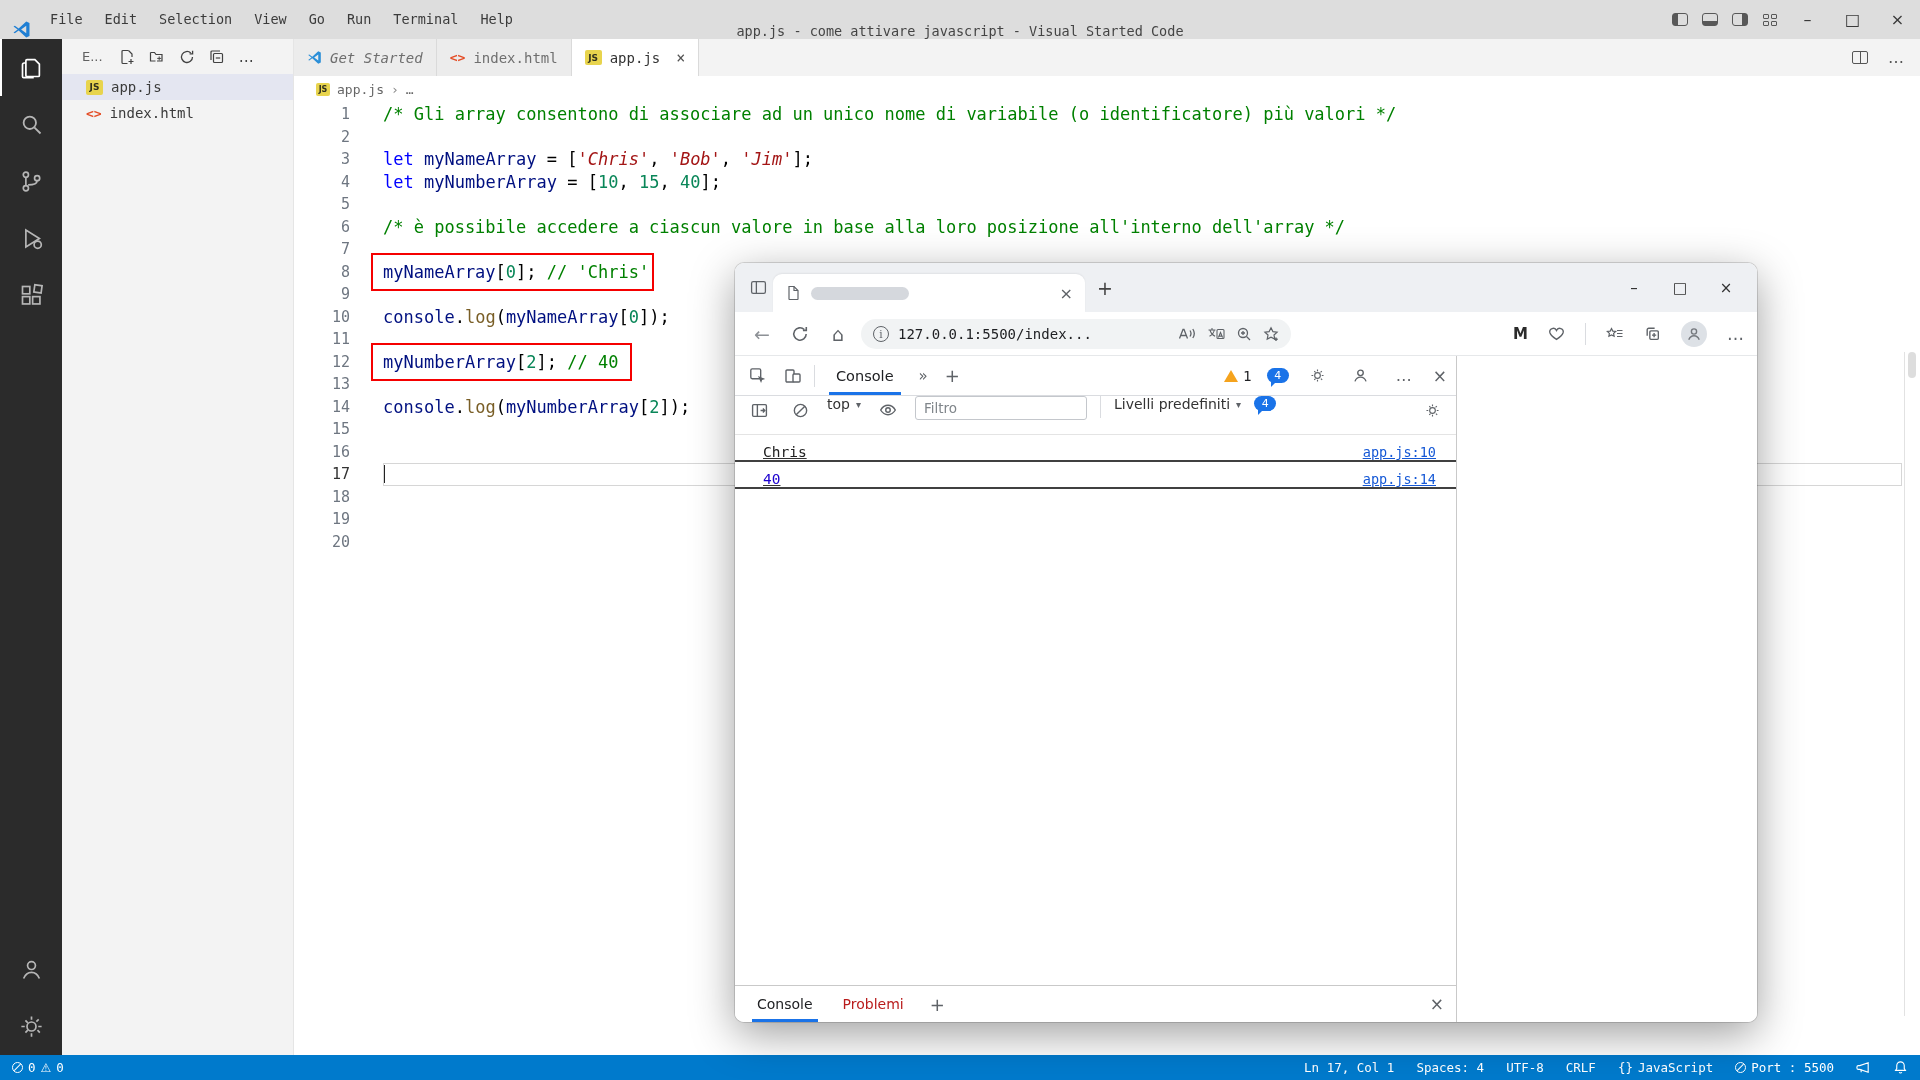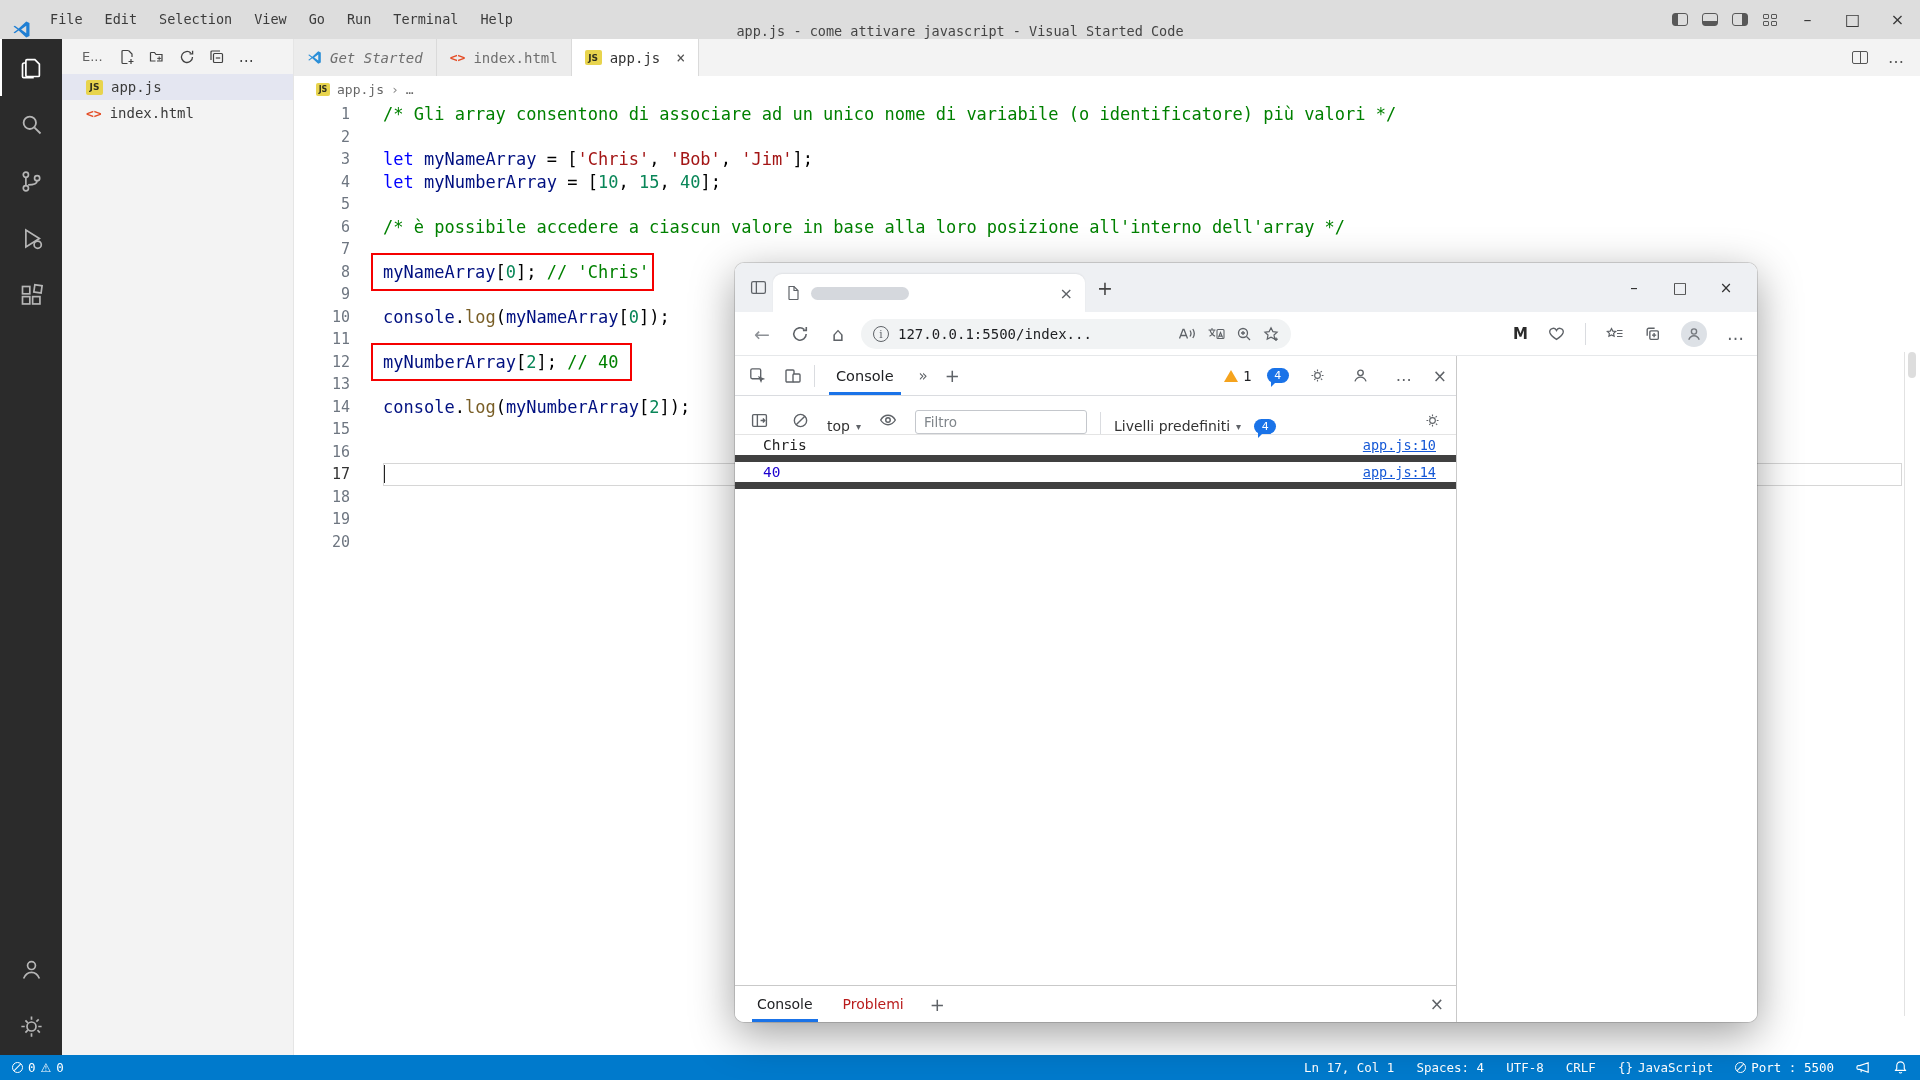--- a/index.html
+++ b/index.html
@@ -70,21 +70,21 @@
          display:flex;align-items:center;justify-content:center;border-radius:2px;font-family:"DejaVu Sans",sans-serif;}
   .bc-chev{color:#888;}
 
   .editor{flex:1;position:relative;font-family:"DejaVu Sans Mono",monospace;font-size:17px;overflow:hidden;}
   .code-line{display:flex;height:22.5px;line-height:22.5px;}
   .ln{width:56px;text-align:right;color:#6e7681;font-size:15px;flex:none;}
   .code-line.current .ln{color:#333;}
   .code{margin-left:33px;margin-right:18px;white-space:pre;flex:1;}
   .code-line.current .code{outline:1.6px solid #d6d6d6;outline-offset:-1px;}
   .caret{display:inline-block;width:1.6px;height:18px;background:#222;vertical-align:-3px;}
-  .tk-kw{color:#0000ff;} .tk-var{color:#001080;} .tk-str{color:#a31515;}
+  .tk-kw{color:#0000ff;} .tk-var{color:#001080;} .tk-str{color:#a31515;font-style:italic;}
   .tk-num{color:#098658;} .tk-comment{color:#008000;} .tk-fn{color:#795E26;} .tk-pl{color:#000;}
   .annotations{position:absolute;inset:0;pointer-events:none;}
   .annot{position:absolute;left:77px;height:38px;border:2.5px solid #f50000;}
   .vscroll-line{position:absolute;right:15px;top:249px;height:664px;width:1px;background:#e2e2e2;}
   .vscroll-thumb{position:absolute;right:4px;top:249px;width:8px;height:26px;background:#cfcfcf;opacity:.7;border-radius:4px;}
 
   
   .statusbar{height:25px;background:#007acc;color:#fff;display:flex;align-items:center;
              font-family:"DejaVu Sans Mono",monospace;font-size:12.5px;padding:0 12px;}
   .st-left{display:flex;align-items:center;gap:8px;}
@@ -134,30 +134,30 @@
   .dt-plus{color:#5f6368;font-size:18px;padding:0 6px;}
   .dt-right{margin-left:auto;display:flex;align-items:center;gap:15px;}
   .warn-badge{display:flex;align-items:center;gap:5px;font-size:13.5px;color:#202124;}
   .wtri{width:0;height:0;border-left:7px solid transparent;border-right:7px solid transparent;border-bottom:12px solid #f5a31d;}
   .bubble{min-width:22px;height:15px;background:#1a73e8;border-radius:8px;color:#fff;font-size:11px;
           display:flex;align-items:center;justify-content:center;padding:0 5px;position:relative;}
   .bubble::after{content:"";position:absolute;left:4px;bottom:-4px;border:3.5px solid transparent;
                  border-top-color:#1a73e8;border-left-color:#1a73e8;}
   .dt-close{font-size:17px;color:#5f6368;}
 
-  .dt-t2{height:39px;border-bottom:1px solid #e4e4e4;display:flex;align-items:flex-end;padding:0 10px;gap:13px;flex:none;}
+  .dt-t2{height:39px;border-bottom:1px solid #e4e4e4;display:flex;align-items:flex-start;padding:0 10px;gap:13px;flex:none;}
   .dropdown{display:flex;align-items:center;gap:6px;font-size:14px;color:#333;white-space:nowrap;}
   .dd-caret{font-size:10px;color:#5f6368;}
   .filter{width:172px;height:24px;border:1px solid #c4c7cc;border-radius:3px;font-size:13.5px;padding:0 8px;
           color:#202124;font-family:"DejaVu Sans",sans-serif;outline:none;}
   .filter::placeholder{color:#80868b;}
   .t2-gear{margin-left:auto;}
 
   .dt-rows{flex:1;min-height:0;font-family:"DejaVu Sans Mono",monospace;}
-  .crow{height:27px;display:flex;align-items:center;border-bottom:7px solid #404040;padding:0 20px 0 28px;font-size:14.5px;}
+  .crow{height:27px;display:flex;align-items:flex-end;border-bottom:2px solid #404040;padding:0 20px 0 28px;font-size:14.5px;text-decoration:underline;}
   .ctext.string{color:#222;}
   .ctext.number{color:#1c00cf;}
   .clink{margin-left:auto;color:#1558d6;text-decoration:underline;font-size:13.5px;cursor:pointer;}
 
   .dt-bottom{height:37px;border-top:1px solid #c9c9c9;display:flex;align-items:center;padding:0 12px;gap:10px;flex:none;}
   .db-tab{height:100%;display:flex;align-items:center;padding:0 10px;font-size:14px;color:#b91c1c;position:relative;}
   .db-tab.active{color:#202124;}
   .db-tab.active::after{content:"";position:absolute;left:5px;right:5px;bottom:0;height:3px;background:#1a73e8;}
   .db-plus{color:#5f6368;font-size:18px;padding:0 6px;}
   .db-close{margin-left:auto;font-size:17px;color:#5f6368;}

